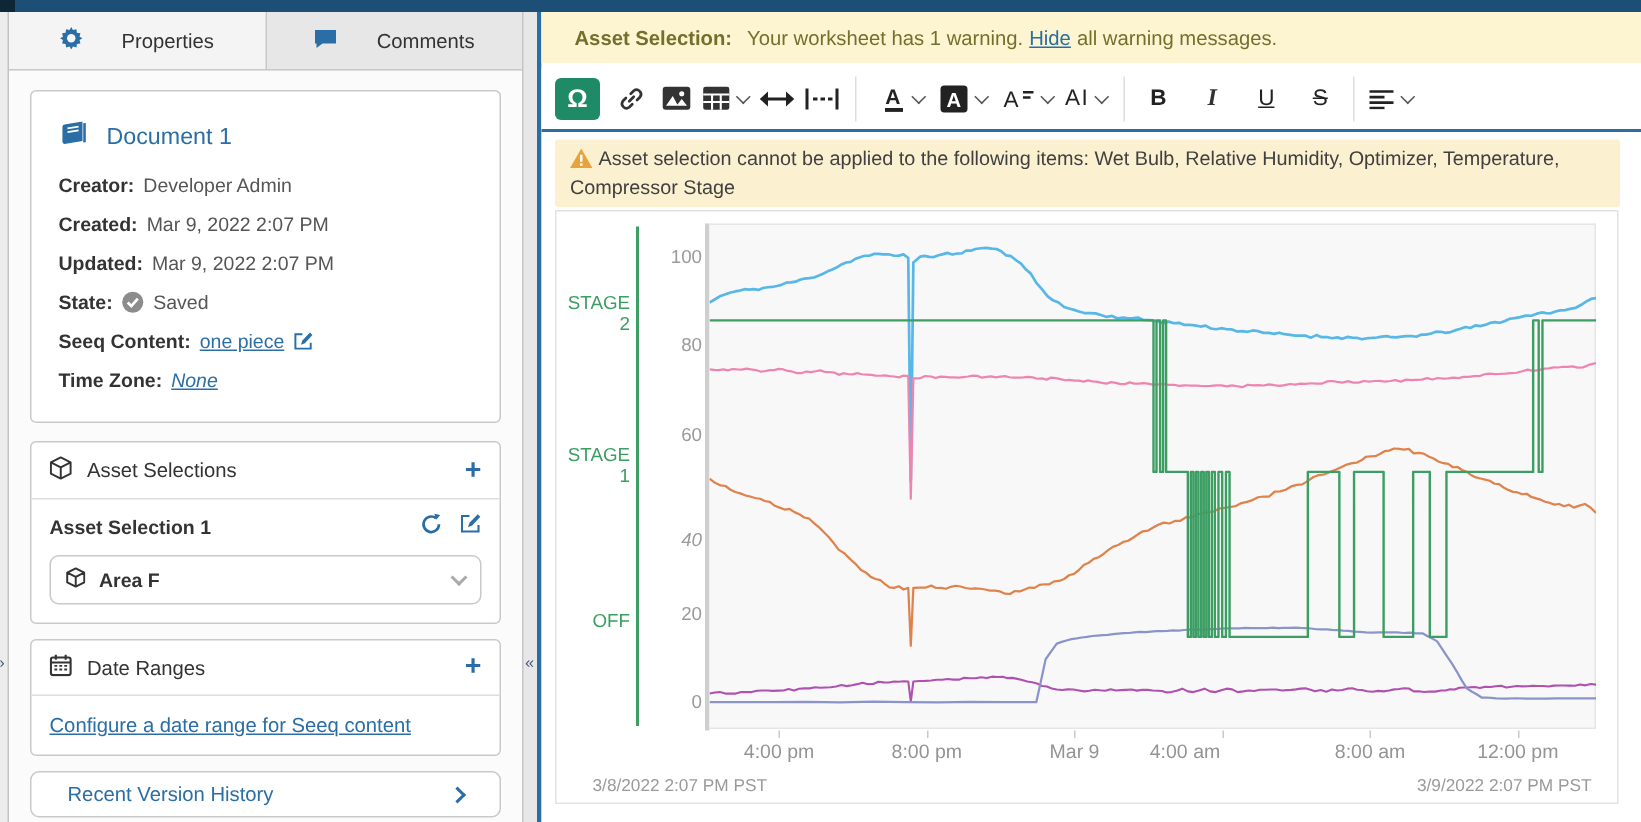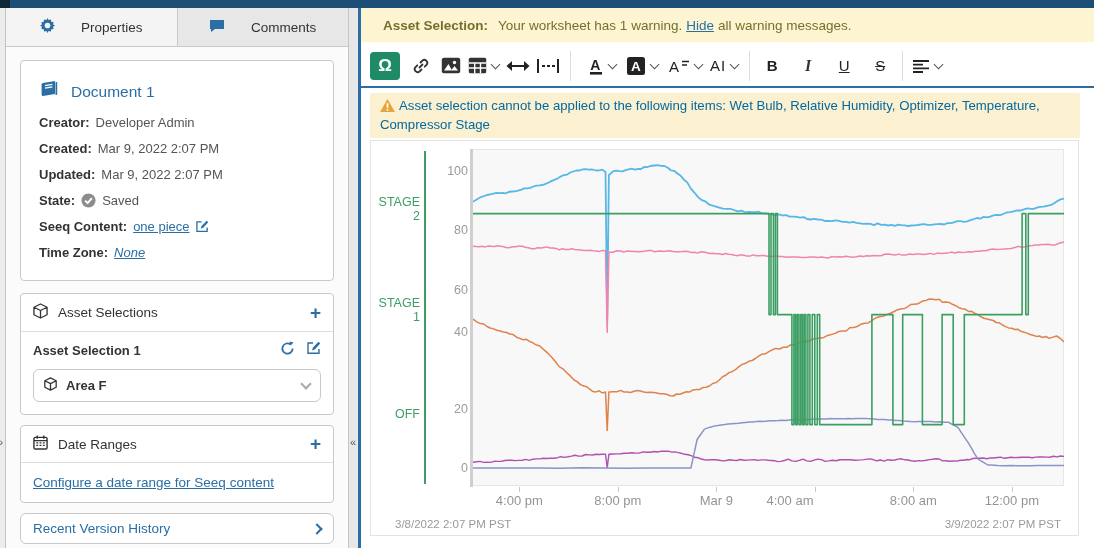--- a/index.html
+++ b/index.html
@@ -28,21 +28,21 @@
   .flink { color:#2a6ea5; text-decoration:underline; cursor:pointer; }
   .em { font-style:italic; }
   .sec-head { display:flex; align-items:center; gap:10px; padding:9px 12px; border-bottom:1px solid #ddd; font-size:13.5px; color:#333; }
   .plus { margin-left:auto; color:#2a6ea5; font-weight:700; font-size:19px; line-height:14px; cursor:pointer; }
   .sel-row { display:flex; align-items:center; padding:9px 12px 4px 12px; font-size:13px; }
   .sel-name { font-weight:700; color:#333; }
   .icon-btns { margin-left:auto; display:flex; gap:12px; }
   .dropdown { display:flex; align-items:center; gap:9px; margin:6px 12px 12px 12px; height:33px; border:1px solid #c9c9c9; border-radius:6px; background:#fff; padding:0 10px; font-size:13px; font-weight:700; color:#333; cursor:pointer; }
   .chev { width:8px; height:8px; border-right:2px solid #aaa; border-bottom:2px solid #aaa; transform:rotate(45deg); margin-left:auto; margin-top:-4px; }
   .cfg-row { padding:12px 12px; font-size:13.5px; }
-  .card4 { display:flex; align-items:center; border-radius:6px; padding:7px 12px; margin-top:10px; font-size:13.5px; color:#2a6ea5; cursor:pointer; }
+  .card4 { display:flex; align-items:center; border-radius:6px; padding:7px 24px; margin-top:10px; font-size:13.5px; color:#2a6ea5; cursor:pointer; }
   .chev-right { width:8px; height:8px; border-right:2.5px solid #2a6ea5; border-bottom:2.5px solid #2a6ea5; transform:rotate(-45deg); margin-left:auto; }
   .gap12 { height:12px; } .gap10 { height:10px; }
 
   
   .divider-strip { position:absolute; left:348px; top:8px; width:13px; height:540px; background:#e7e7e7; border-left:1px solid #c6c6c6; border-right:3px solid #2a6ea5; }
   .divider-arrow { position:absolute; font-size:11px; color:#44597a; left:1px; top:428px; cursor:pointer; }
 
   
   .rpane { position:absolute; left:361px; top:8px; width:733px; height:540px; background:#fff; }
   .banner { position:absolute; left:0; top:0; width:733px; height:34px; background:#fdf5d2; display:flex; align-items:center; padding-left:22px; font-size:13.5px; color:#73702d; }
@@ -53,21 +53,21 @@
   .seeq-btn { width:30px; height:28px; background:#1f8a66; border-radius:4px; color:#fff; font-size:17px; font-weight:700; margin-right:6px; }
   .tb-div { width:1px; height:30px; background:#ddd; margin:0 7px; }
   .dchev { width:7px; height:7px; border-right:1.8px solid #555; border-bottom:1.8px solid #555; transform:rotate(45deg); margin:-3px 2px 0 5px; }
   .para { font-size:14.5px; color:#333; padding:0 6px; }
   .para .dchev { margin-left:42px; }
   .ltr { font-size:15px; font-weight:700; color:#222; }
   .ltr-i { font-family:"Liberation Serif","DejaVu Serif",serif; font-style:italic; font-weight:700; font-size:16px; }
   .ltr-u { text-decoration:underline; }
   .ltr-s { text-decoration:line-through; }
 
-  .warnbox { position:absolute; left:9px; top:85px; width:710px; min-height:38px; background:#fbf0d0; border-radius:2px; padding:3px 10px 4px 10px; font-size:13.2px; color:#0369a1; line-height:1.45; }
+  .warnbox { position:absolute; left:9px; top:85px; width:710px; min-height:38px; background:#fbf0d0; border-radius:2px; padding:3px 10px 4px 10px; font-size:13.2px; color:#404040; line-height:1.45; }
 
   
   .chartwrap { position:absolute; left:9px; top:132px; width:709px; height:396px; border:1px solid #e3e3e3; background:#fff; }
   .stage-axis-line { position:absolute; left:53px; top:10px; width:2px; height:333px; background:#3c9e63; } 
   .stagelab { position:absolute; left:0; width:49px; text-align:right; font-size:12.5px; color:#3c9e63; transform:translateY(-50%); }
   .ylab { position:absolute; left:58px; width:39px; text-align:right; font-size:12.5px; color:#9b9b9b; transform:translateY(-50%); }
   .yaxis-bar { position:absolute; left:99px; top:8px; width:3px; height:338px; background:#cfcfcf; }
   .plot { position:absolute; left:102px; top:8px; width:591px; height:337px; background:#f8f8f8; border-top:1px solid #e6e6e6; border-right:1px solid #e6e6e6; border-bottom:1px solid #e6e6e6; }
   .xtick { position:absolute; top:346px; width:1px; height:5px; background:#c9c9c9; }
   .xlab { position:absolute; top:352px; transform:translateX(-50%); font-size:13px; color:#949494; white-space:nowrap; }
@@ -344,21 +344,21 @@
           <polyline points="0.0,312.3 3.5,311.7 7.0,311.4 10.6,312.4 14.1,312.3 17.6,312.4 21.1,311.3 24.6,311.4 28.1,311.4 31.7,310.5 35.2,310.3 38.7,310.3 42.2,310.6 45.7,310.4 49.3,310.3 52.8,309.4 56.3,310.4 59.8,309.2 63.3,308.9 66.8,308.9 70.4,308.2 73.9,308.5 77.4,308.3 80.9,308.2 84.4,307.7 87.9,306.7 91.5,307.4 95.0,306.8 98.5,306.1 102.0,305.2 105.5,306.1 109.1,306.0 112.6,304.5 116.1,304.9 119.6,305.0 123.1,304.3 126.2,304.5 129.4,304.2 132.5,304.3 134.2,317.7 135.9,304.3 139.9,304.0 143.8,303.9 147.8,303.7 151.4,303.2 155.1,303.2 158.8,302.7 162.5,303.1 166.2,303.1 169.9,301.9 173.6,302.2 177.3,302.2 181.0,301.5 184.7,302.0 188.4,301.1 192.1,301.3 195.4,301.2 198.6,302.1 201.9,301.9 205.2,302.6 208.5,303.3 211.8,304.3 215.1,304.8 218.3,305.6 221.6,307.3 224.9,307.7 228.2,309.0 231.5,309.7 235.2,310.0 238.9,309.6 242.6,309.7 246.3,310.3 249.8,310.9 253.3,310.5 256.8,309.8 260.3,310.2 263.8,310.5 267.4,309.5 270.9,310.3 274.4,310.1 277.9,309.9 281.4,309.7 284.9,310.4 288.5,309.9 292.0,309.9 295.5,310.3 298.6,310.5 301.7,310.7 304.7,311.6 307.8,311.4 311.5,310.5 315.2,309.1 318.9,310.9 322.6,311.4 326.3,310.4 330.0,309.1 333.7,310.9 337.4,311.4 341.1,310.2 344.8,309.1 348.4,309.6 352.1,311.4 355.8,310.9 359.5,310.3 363.2,310.7 366.9,309.8 370.6,309.8 374.3,309.7 378.0,309.7 381.7,310.3 384.8,310.1 387.8,309.9 390.9,309.6 394.0,309.1 397.3,308.9 400.6,309.8 403.8,310.8 407.5,310.0 411.2,311.1 414.9,309.7 418.6,310.3 421.9,310.0 425.2,309.1 428.5,308.8 431.8,309.8 435.0,310.0 438.3,310.8 442.0,311.2 445.7,310.6 449.4,310.9 453.1,310.3 456.4,309.6 459.7,309.3 463.0,308.8 466.2,309.0 469.5,310.9 472.8,310.8 476.5,311.3 480.2,311.0 483.9,311.1 487.6,310.3 490.7,310.3 493.7,309.5 496.8,309.7 499.9,308.5 503.3,308.3 506.8,308.2 510.2,308.0 513.7,308.7 517.1,307.9 520.6,308.0 524.2,307.5 527.7,307.2 531.2,308.3 534.7,307.8 538.2,307.3 541.8,307.6 545.3,307.5 548.8,307.2 552.3,307.3 555.8,307.3 559.3,307.7 562.9,307.1 566.4,307.0 569.9,307.0 573.4,307.1 576.9,307.2 580.4,306.3 584.0,306.9 587.5,306.0 591.0,306.4" fill="none" stroke="#b050b0" stroke-width="1.4" stroke-linejoin="round"></polyline>
           <polyline points="0.0,318.0 21.8,318.1 43.6,318.1 65.4,317.9 87.2,318.2 109.0,317.8 130.8,318.1 152.6,318.2 174.3,317.9 196.1,318.1 217.9,318.0 221.0,303.9 224.1,289.5 227.8,284.2 231.5,279.1 234.8,277.9 238.0,277.0 241.3,276.1 244.8,275.6 248.2,275.0 251.7,274.6 255.1,274.0 258.6,273.7 262.1,273.4 265.6,273.2 269.1,272.7 272.6,272.4 276.2,272.1 279.7,272.0 283.2,271.6 286.9,271.2 290.6,271.4 294.3,271.1 298.0,270.8 301.7,270.8 305.4,270.6 309.0,270.2 312.7,270.4 316.4,270.0 320.1,269.8 323.8,269.8 327.5,269.8 331.2,269.5 334.9,269.4 338.6,269.3 342.3,269.0 346.0,268.9 349.7,268.9 353.4,268.9 357.1,268.6 360.8,268.7 364.5,268.8 368.1,268.8 371.8,268.8 375.5,268.4 379.2,268.8 382.9,268.6 386.6,268.6 390.3,268.4 394.0,268.6 397.5,268.7 401.0,269.0 404.6,269.5 408.1,269.6 411.6,269.6 415.1,269.9 418.6,270.1 422.3,270.4 426.0,270.6 429.7,271.1 433.4,271.3 437.6,271.6 441.8,271.7 446.0,271.6 450.1,271.6 454.3,271.6 458.5,271.6 462.7,272.0 466.9,271.8 471.1,272.2 475.3,272.2 478.5,274.0 481.8,275.6 485.1,277.6 488.4,282.6 491.7,287.6 495.0,292.4 498.2,297.7 501.5,303.6 504.8,308.8 508.1,311.0 511.4,312.8 514.7,315.0 517.9,315.0 521.2,315.3 524.5,315.6 531.2,315.7 537.8,315.5 544.5,315.7 551.1,315.8 557.8,315.8 564.4,315.6 571.1,315.5 577.7,315.6 584.4,315.6 591.0,315.6" fill="none" stroke="#8a94c8" stroke-width="1.5" stroke-linejoin="round"></polyline>
           <polyline points="0.0,63.6 296.0,63.6 296.0,164.6 298.0,164.6 298.0,63.6 300.4,63.6 300.4,164.6 302.4,164.6 302.4,63.6 304.4,63.6 304.4,164.6 318.9,164.6 318.9,274.6 320.9,274.6 320.9,164.6 322.6,164.6 322.6,274.6 324.3,274.6 324.3,164.6 326.0,164.6 326.0,274.6 327.8,274.6 327.8,164.6 329.5,164.6 329.5,274.6 331.2,274.6 331.2,164.6 332.9,164.6 332.9,274.6 334.9,274.6 334.9,164.6 336.9,164.6 336.9,274.6 339.3,274.6 339.3,164.6 341.8,164.6 341.8,274.6 344.3,274.6 344.3,164.6 346.7,164.6 346.7,274.6 398.9,274.6 398.9,164.6 419.9,164.6 419.9,274.6 429.7,274.6 429.7,164.6 449.4,164.6 449.4,274.6 469.1,274.6 469.1,164.6 480.2,164.6 480.2,274.6 491.3,274.6 491.3,164.6 549.1,164.6 549.1,63.6 552.8,63.6 552.8,164.6 555.3,164.6 555.3,63.6 591.0,63.6" fill="none" stroke="#3c9e63" stroke-width="1.6" stroke-linejoin="round"></polyline>
         </svg>
     </div>
     <div class="stamp stamp-left">3/8/2022 2:07 PM  PST</div>
     <div class="stamp stamp-right">3/9/2022 2:07 PM  PST</div>
   <div class="ylab" style="top: 29.9912px;">100</div>
       <div class="ylab" style="top: 89.4268px;">80</div>
       <div class="ylab" style="top: 148.862px;">60</div>
-      <div class="ylab" style="top: 191px;">40</div>
+      <div class="ylab" style="top: 219px; font-style: italic;">40</div>
       <div class="ylab" style="top: 267.734px;">20</div>
       <div class="ylab" style="top: 327.169px;">0</div>
       <div class="stagelab" style="top: 67.5961px;">STAGE 2</div>
       <div class="stagelab" style="top: 168.637px;">STAGE 1</div>
       <div class="stagelab" style="top: 272.649px;">OFF</div>
       <div class="xtick" style="left: 148.369px;"></div>
       <div class="xlab" style="left: 148.369px;">4:00 pm</div>
       <div class="xtick" style="left: 246.869px;"></div>
       <div class="xlab" style="left: 246.869px;">8:00 pm</div>
       <div class="xtick" style="left: 345.369px;"></div>

